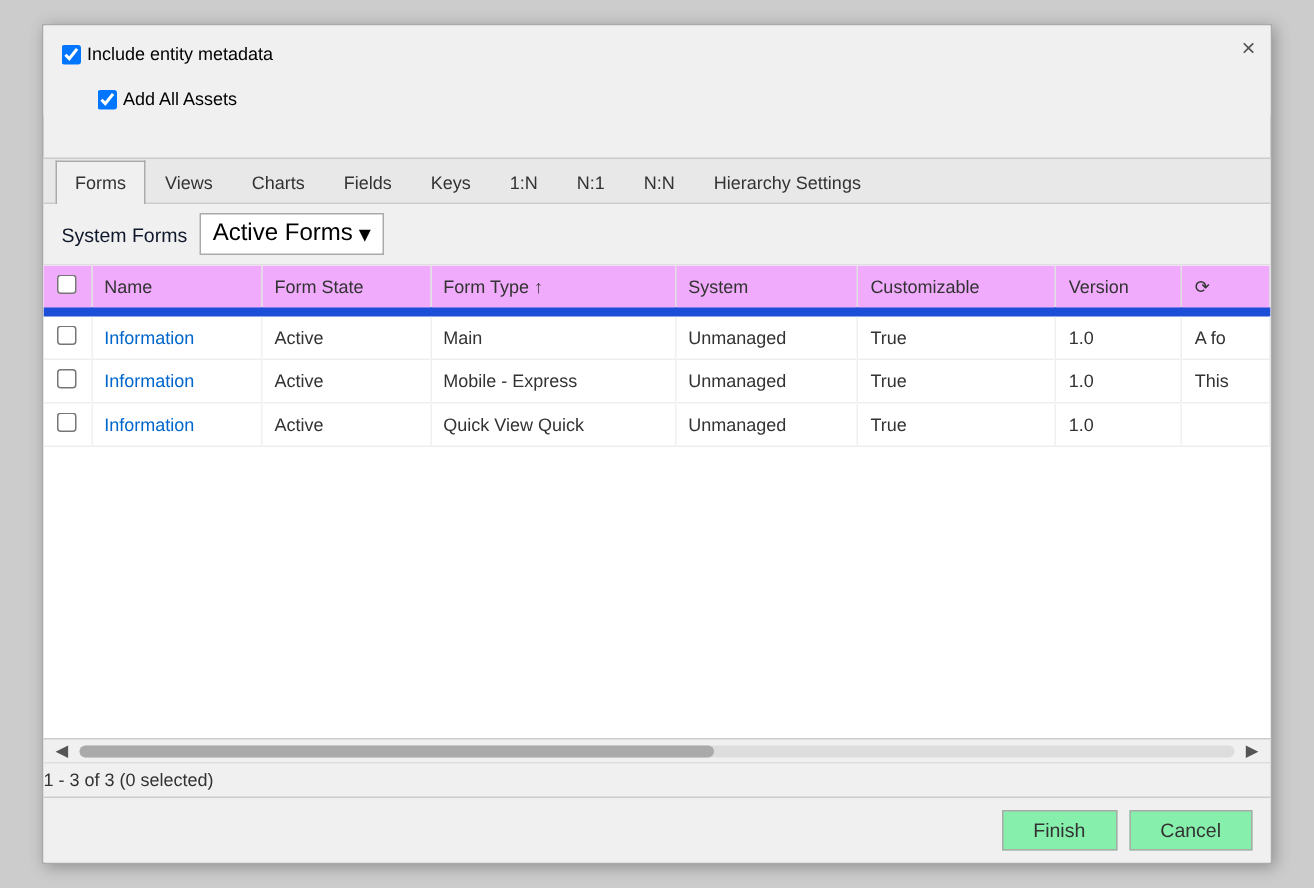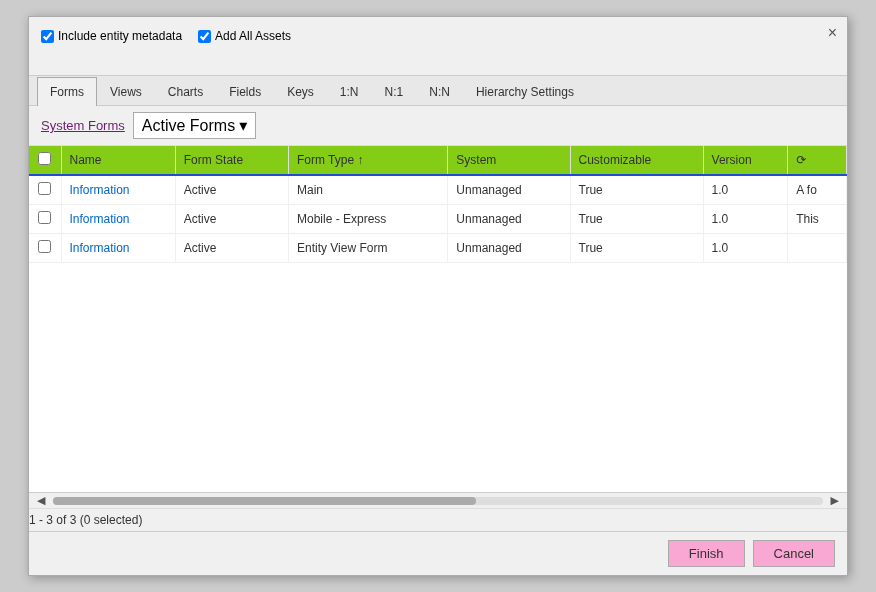--- a/index.html
+++ b/index.html
@@ -40,20 +40,21 @@
       font-size: 12px;
       color: #555;
       margin-top: 2px;
     }
     .title-right {
       display: flex;
       align-items: center;
       gap: 16px;
       margin-top: 4px;
       font-size: 12px;
+      flex-direction: column;
     }
     .title-right label {
       display: flex;
       align-items: center;
       gap: 4px;
       cursor: pointer;
     }
     .close-btn {
       position: absolute;
       top: 8px;
@@ -93,22 +94,21 @@
     .sub-toolbar {
       display: flex;
       align-items: center;
       padding: 6px 12px;
       background: #f0f0f0;
       gap: 8px;
       border-bottom: 1px solid #ddd;
     }
     .sub-toolbar .label {
       font-size: 13px;
-      color: #701a75;
-      text-decoration: underline;
+      color: #0f172a;
     }
     .dropdown-btn {
       display: flex;
       align-items: center;
       gap: 4px;
       padding: 3px 8px;
       background: #fff;
       border: 1px solid #aaa;
       font-size: 16px;
       cursor: pointer;
@@ -118,22 +118,22 @@
       flex: 1;
       overflow: auto;
       background: #fff;
     }
     table {
       width: 100%;
       border-collapse: collapse;
       font-size: 12px;
     }
     thead tr {
-      background: #84cc16;
-      border-bottom: 2px solid #1d4ed8;
+      background: #f0abfc;
+      border-bottom: 6px solid #1d4ed8;
       margin-top: 32px;
     }
     thead th {
       text-align: left;
       padding: 6px 8px;
       font-weight: 400;
       color: #333;
       border-right: 1px solid #e0e0e0;
       white-space: nowrap;
     }
@@ -203,21 +203,21 @@
       padding: 8px 12px;
       gap: 8px;
       background: #f0f0f0;
       border-top: 1px solid #ccc;
     }
     .btn {
       padding: 5px 20px;
       font-size: 13px;
       cursor: pointer;
       border: 1px solid #aaa;
-      background: #f9a8d4;
+      background: #86efac;
       color: #333;
     }
     input[type="checkbox"] { cursor: pointer; }
   </style>
 </head>
 <body>
 
 <div class="dialog">
 
   <button class="close-btn">×</button>
@@ -289,21 +289,21 @@
           <td>Mobile - Express</td>
           <td>Unmanaged</td>
           <td>True</td>
           <td>1.0</td>
           <td>This</td>
         </tr>
         <tr class="table-row">
           <td><input type="checkbox" style=""></td>
           <td><a class="link">Information</a></td>
           <td>Active</td>
-          <td>Entity View Form</td>
+          <td>Quick View Quick</td>
           <td>Unmanaged</td>
           <td>True</td>
           <td>1.0</td>
           <td></td>
         </tr>
       </tbody>
     </table>
   </div>
 
   <div class="scrollbar-area">

